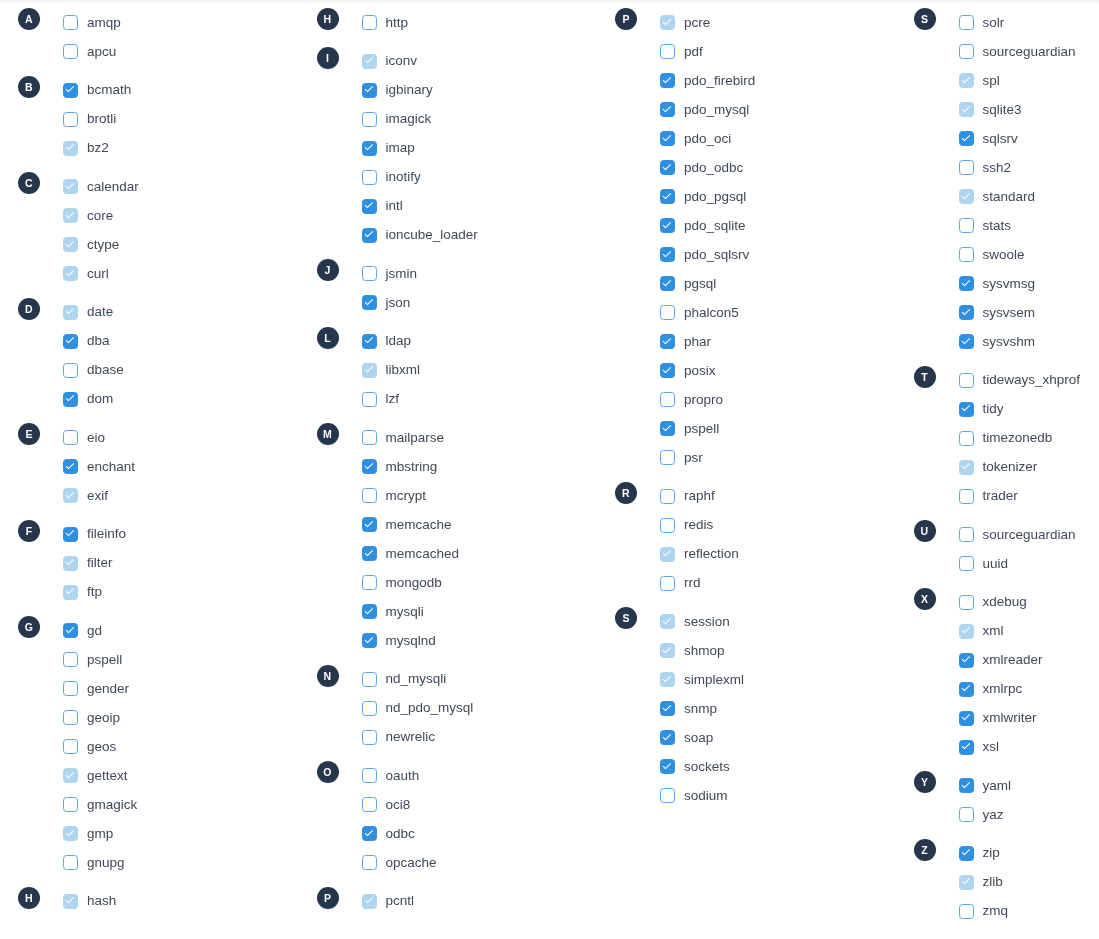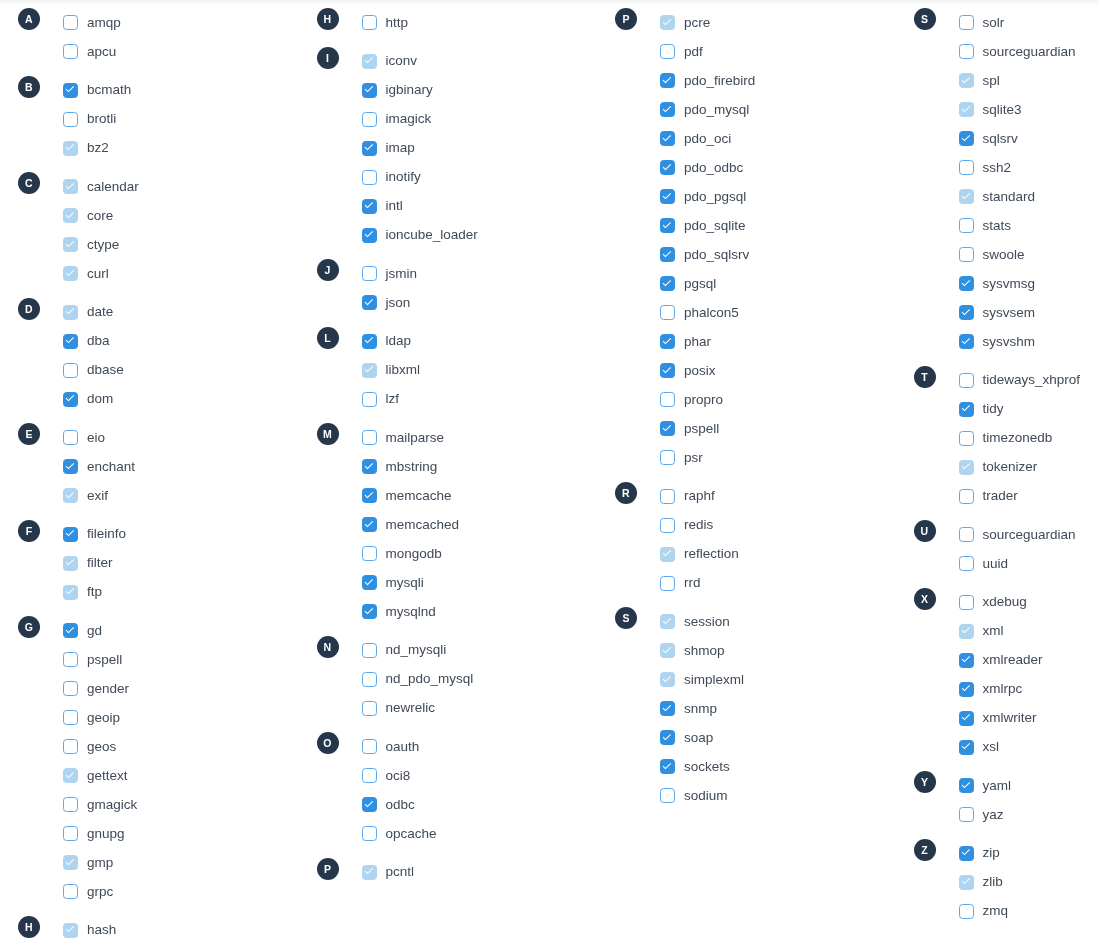--- a/index.html
+++ b/index.html
@@ -269,32 +269,28 @@
             <span class="cb locked" role="checkbox" aria-checked="true">
               <span class="tick"></span>
             </span>
             <span class="ext-label">gettext</span>
           </div>
           <div class="ext-row">
             <span class="cb unchecked" role="checkbox" aria-checked="false"></span>
             <span class="ext-label">gmagick</span>
           </div>
           <div class="ext-row">
+            <span class="cb locked" role="checkbox" aria-checked="true">
+              <span class="tick"></span>
+            </span>
+            <span class="ext-label">gmp</span>
+          </div>
+          <div class="ext-row">
             <span class="cb unchecked" role="checkbox" aria-checked="false"></span>
             <span class="ext-label">gnupg</span>
-          </div>
-          <div class="ext-row">
-            <span class="cb locked" role="checkbox" aria-checked="true">
-              <span class="tick"></span>
-            </span>
-            <span class="ext-label">gmp</span>
-          </div>
-          <div class="ext-row">
-            <span class="cb unchecked" role="checkbox" aria-checked="false"></span>
-            <span class="ext-label">grpc</span>
           </div>
         </div>
         <div class="letter-group">
           <div class="group-badge">H</div>
           <div class="ext-row">
             <span class="cb locked" role="checkbox" aria-checked="true">
               <span class="tick"></span>
             </span>
             <span class="ext-label">hash</span>
           </div>
@@ -385,20 +381,24 @@
           <div class="group-badge">M</div>
           <div class="ext-row">
             <span class="cb unchecked" role="checkbox" aria-checked="false"></span>
             <span class="ext-label">mailparse</span>
           </div>
           <div class="ext-row">
             <span class="cb checked" role="checkbox" aria-checked="true">
               <span class="tick"></span>
             </span>
             <span class="ext-label">mbstring</span>
+          </div>
+          <div class="ext-row">
+            <span class="cb unchecked" role="checkbox" aria-checked="false"></span>
+            <span class="ext-label">mcrypt</span>
           </div>
           <div class="ext-row">
             <span class="cb checked" role="checkbox" aria-checked="true">
               <span class="tick"></span>
             </span>
             <span class="ext-label">memcache</span>
           </div>
           <div class="ext-row">
             <span class="cb checked" role="checkbox" aria-checked="true">
               <span class="tick"></span>

